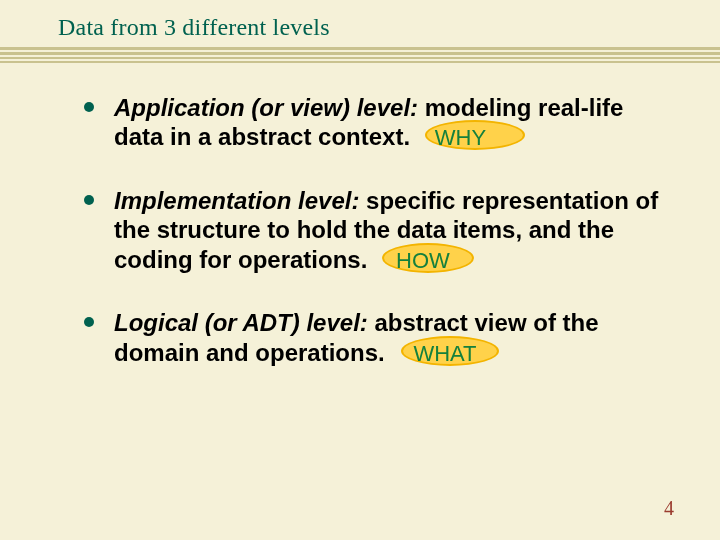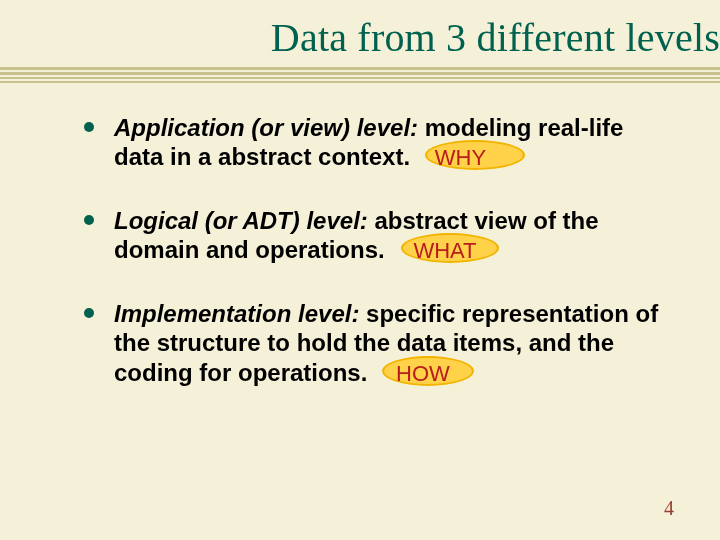--- a/index.html
+++ b/index.html
@@ -4,26 +4,25 @@
 <style>
   * { margin: 0; padding: 0; box-sizing: border-box; }
   html, body { width: 720px; height: 540px; }
   body {
     background: #f5f1d8;
     font-family: "Times New Roman", Times, serif;
     position: relative;
     overflow: hidden;
   }
   .title {
-    font-size: 40px;
+    font-size: 24px;
     font-weight: normal;
     color: #00614f;
     padding: 14px 0 4px 58px;
     letter-spacing: 0.2px;
-    text-align: right;
   }
   .rules {
     width: 720px;
     margin-top: 2px;
   }
   .rule { height: 3px; background: #c9c28f; margin-bottom: 2px; }
   .rule.r1 { height: 3px; }
   .rule.r2 { height: 3px; }
   .rule.r3 { height: 2px; }
   .rule.r4 { height: 2px; }
@@ -52,21 +51,21 @@
   }
   .lead-label {
     font-style: italic;
   }
   .callout {
     display: inline-block;
     position: relative;
     font-family: Arial, Helvetica, sans-serif;
     font-weight: normal;
     font-size: 22px;
-    color: #b91c1c;
+    color: #15803d;
     vertical-align: baseline;
     margin-left: 10px;
     text-align: right;
   }
   .callout .oval {
     position: absolute;
     border: 2.5px solid #f3b400;
     border-radius: 50%;
     background: #ffd24a;
     z-index: -1;
@@ -106,31 +105,31 @@
     <span class="bullet"></span>
     <span class="lead-label">Application (or view) level:</span><span> modeling real-life data in a abstract context.</span>
     <span class="callout why">
       <span class="oval"></span>
       <span>WHY</span>
     </span>
   </div>
 
   <div class="item">
     <span class="bullet"></span>
-    <span class="lead-label">Logical (or ADT) level:</span><span> abstract view of the domain and operations.</span>
-    <span class="callout what">
+    <span class="lead-label">Implementation level:</span><span> specific representation of the structure to hold the data items, and the coding for operations.</span>
+    <span class="callout how">
       <span class="oval"></span>
-      <span>WHAT</span>
+      <span>HOW</span>
     </span>
   </div>
 
   <div class="item">
     <span class="bullet"></span>
-    <span class="lead-label">Implementation level:</span><span> specific representation of the structure to hold the data items, and the coding for operations.</span>
-    <span class="callout how">
+    <span class="lead-label">Logical (or ADT) level:</span><span> abstract view of the domain and operations.</span>
+    <span class="callout what">
       <span class="oval"></span>
-      <span>HOW</span>
+      <span>WHAT</span>
     </span>
   </div>
 
 </div>
 
 <div class="page-number">4</div>
 
 </body></html>

